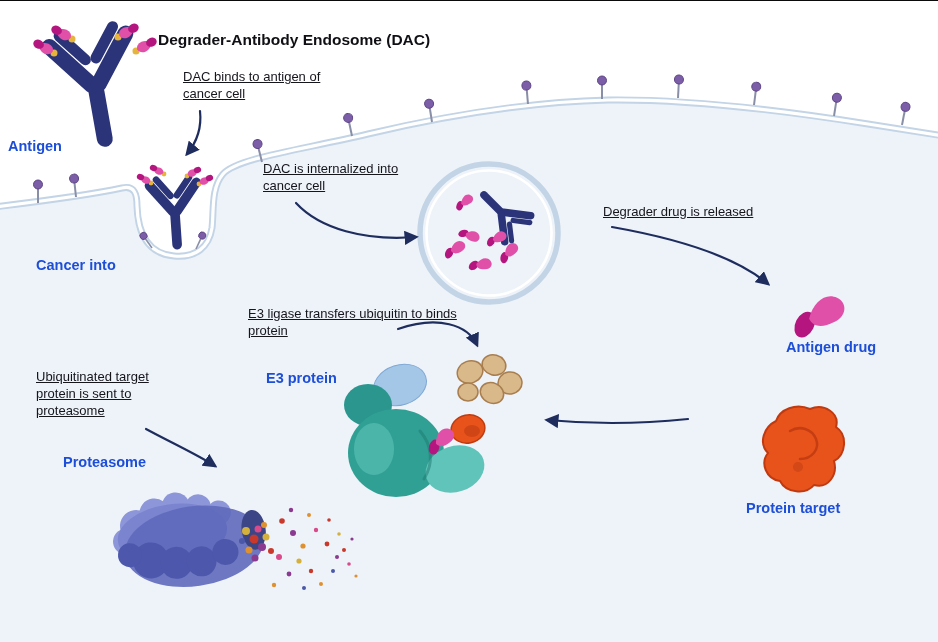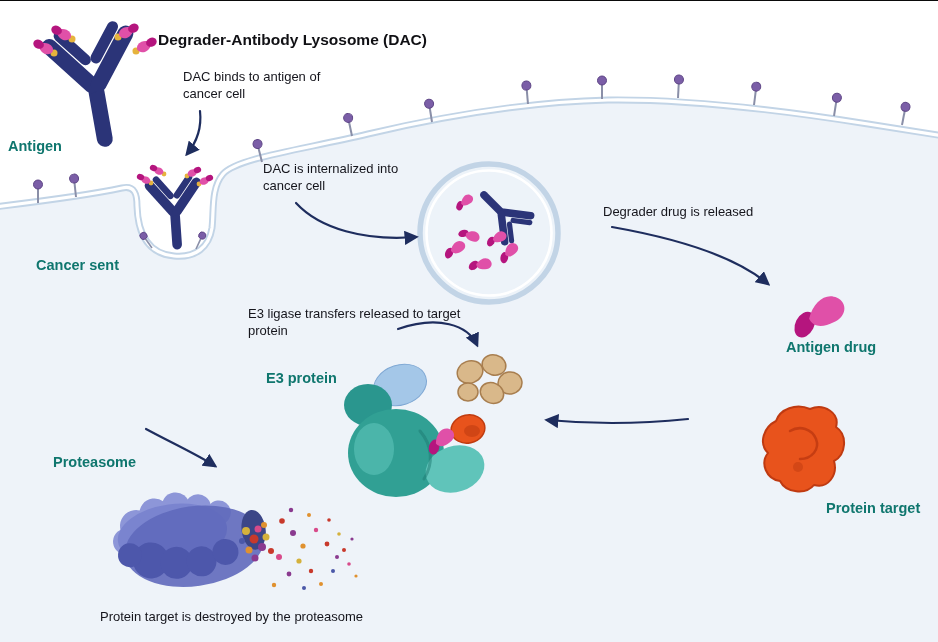--- a/index.html
+++ b/index.html
@@ -1,21 +1,21 @@
 <!DOCTYPE html>
 <html><head>
 <meta charset="utf-8">
 <style>
   html,body{margin:0;padding:0;background:#fff;}
   #stage{position:relative;width:938px;height:642px;background:#fff;overflow:hidden;
          border-top:1px solid #0a0a0a;border-bottom:1px solid #0a0a0a;
          font-family:"Liberation Sans",sans-serif;}
   #scene{position:absolute;left:0;top:0;}
-  .note{position:absolute;font:13px/1.3 "Liberation Sans",sans-serif;color:#15151c;}
-  .lbl{position:absolute;font:700 14.5px/1.2 "Liberation Sans",sans-serif;color:#0f766e;}
+  .note{position:absolute;font:13px/1.3 "Liberation Sans",sans-serif;color:#15151c;text-decoration:underline;}
+  .lbl{position:absolute;font:700 14.5px/1.2 "Liberation Sans",sans-serif;color:#1d4ed8;}
   .title{position:absolute;font:700 15.5px/1.2 "Liberation Sans",sans-serif;color:#101014;}
 </style>
 </head>
 <body>
 
 <div id="stage">
 
   <svg id="scene" width="938" height="642" viewBox="0 0 938 642">
     <defs>
       <marker id="arr" viewBox="0 0 10 10" refX="8" refY="5" markerWidth="6.5" markerHeight="6.5" orient="auto-start-reverse">
@@ -198,40 +198,40 @@
     <g fill="none" stroke="#1e2d5e" stroke-width="2.2" stroke-linecap="round">
       <path d="M 200,110 C 202,128 196,142 187,153" marker-end="url(#arr)"></path>
       <path d="M 296,202 C 320,228 365,240 416,236" marker-end="url(#arr)"></path>
       <path d="M 612,226 C 680,238 735,255 768,283" marker-end="url(#arr)"></path>
       <path d="M 398,328 C 438,314 468,324 477,344" marker-end="url(#arr)"></path>
       <path d="M 688,418 C 640,423 590,423 547,419" marker-end="url(#arr)"></path>
       <path d="M 146,428 C 172,442 198,454 215,465" marker-end="url(#arr)"></path>
     </g>
   </svg>
 
-  <div class="title" style="left:158px;top:30px;width:330px">Degrader-Antibody Lysosome (DAC)</div>
+  <div class="title" style="left:158px;top:30px;width:330px">Degrader-Antibody Endosome (DAC)</div>
 
   <div class="note" style="left:183px;top:68px;width:152px">DAC binds to antigen of cancer cell</div>
 
   <div class="lbl" style="left:8px;top:137px">Antigen</div>
 
 
   <div class="note" style="left:603px;top:203px;width:210px">Degrader drug is released</div>
 
   <div class="note" style="left:263px;top:160px;width:152px">DAC is internalized into cancer cell</div>
 
-  <div class="lbl" style="left:36px;top:256px">Cancer sent</div>
-
-  <div class="note" style="left:248px;top:305px;width:218px">E3 ligase transfers released to target protein</div>
+  <div class="lbl" style="left:36px;top:256px">Cancer into</div>
+
+  <div class="note" style="left:248px;top:305px;width:218px">E3 ligase transfers ubiquitin to binds protein</div>
 
   <div class="lbl" style="left:266px;top:369px">E3 protein</div>
 
   <div class="lbl" style="left:786px;top:338px">Antigen drug</div>
 
 
-
-  <div class="lbl" style="left:53px;top:453px">Proteasome</div>
-
-  <div class="lbl" style="left:826px;top:499px">Protein target</div>
-
-  <div class="note" style="left:100px;top:608px;width:350px">Protein target is destroyed by the proteasome</div>
+  <div class="note" style="left:36px;top:368px;width:150px">Ubiquitinated target protein is sent to proteasome</div>
+
+  <div class="lbl" style="left:63px;top:453px">Proteasome</div>
+
+  <div class="lbl" style="left:746px;top:499px">Protein target</div>
+
 
 </div>
 
 </body></html>

